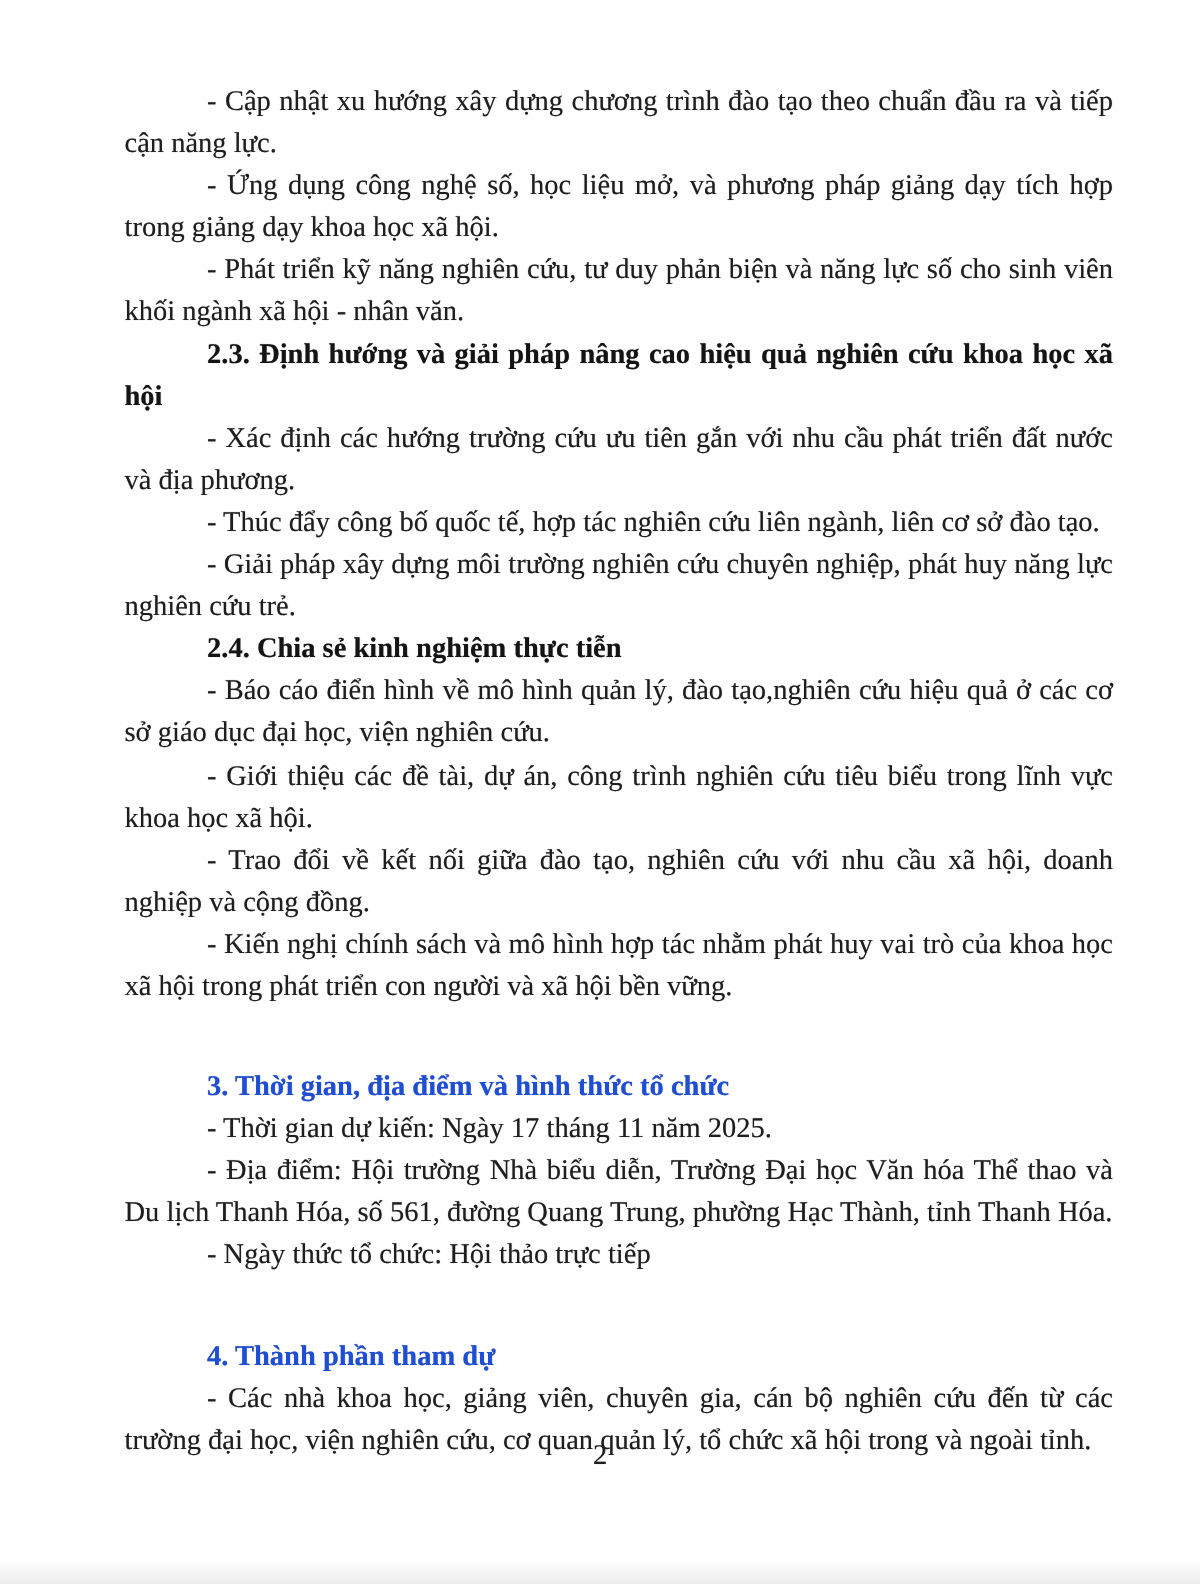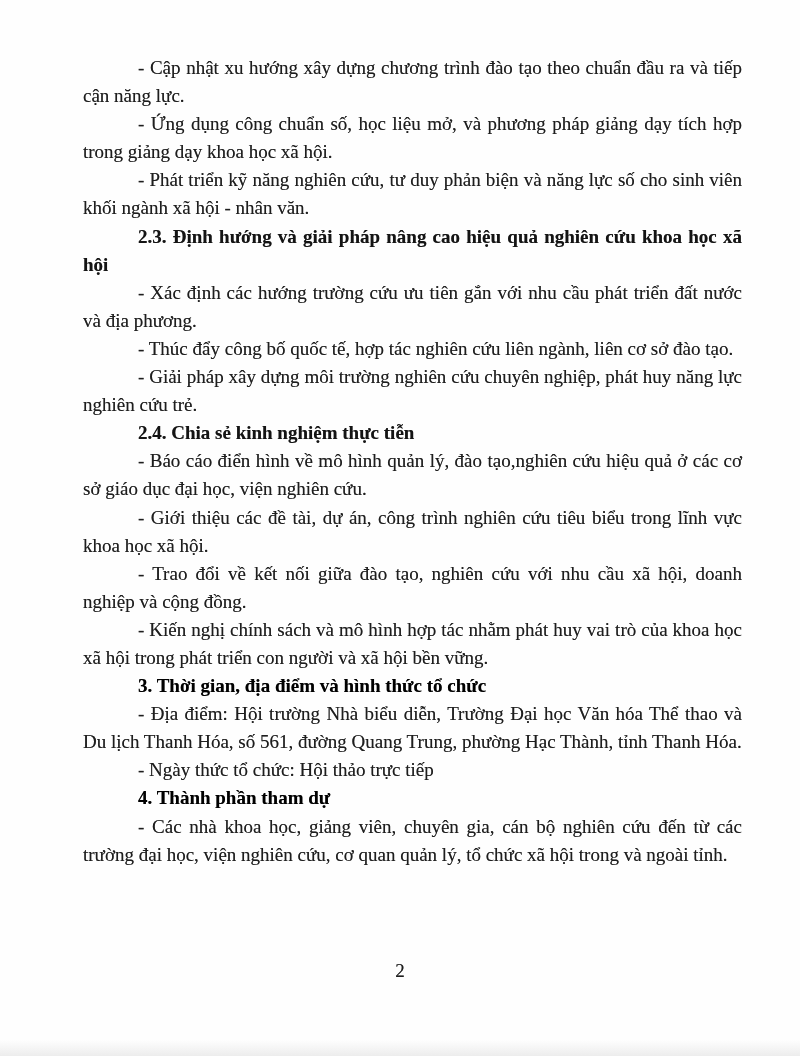--- a/index.html
+++ b/index.html
@@ -25,21 +25,22 @@
   .para {
     margin: 0;
     font-size: 19px;
     line-height: 28.1px;
     text-align: justify;
     text-indent: 55px;
     text-shadow: 0 0 0.5px rgba(30,30,30,0.55);
   }
   .para.heading-bold {
     font-weight: bold;
-    color: #000000;
+    color: #1d4ed8;
+    margin-top: 39px;
   }
   .para.heading-bold-italic {
     font-weight: bold;
     color: #141414;
   }
   .page-number {
     position: absolute;
     top: 957px;
     left: 0;
     width: 100%;
@@ -57,32 +58,33 @@
     background: linear-gradient(to bottom, rgba(0,0,0,0) 0%, rgba(110,110,110,0.12) 100%);
     pointer-events: none;
   }
 </style>
 </head>
 <body>
 
 <div class="page">
   <div class="content" id="paragraphs">
       <p class="para">- Cập nhật xu hướng xây dựng chương trình đào tạo theo chuẩn đầu ra và tiếp cận năng lực.</p>
-      <p class="para">- Ứng dụng công chuẩn số, học liệu mở, và phương pháp giảng dạy tích hợp trong giảng dạy khoa học xã hội.</p>
+      <p class="para">- Ứng dụng công nghệ số, học liệu mở, và phương pháp giảng dạy tích hợp trong giảng dạy khoa học xã hội.</p>
       <p class="para">- Phát triển kỹ năng nghiên cứu, tư duy phản biện và năng lực số cho sinh viên khối ngành xã hội - nhân văn.</p>
       <p class="para heading-bold-italic">2.3. Định hướng và giải pháp nâng cao hiệu quả nghiên cứu khoa học xã hội</p>
       <p class="para">- Xác định các hướng trường cứu ưu tiên gắn với nhu cầu phát triển đất nước và địa phương.</p>
       <p class="para">- Thúc đẩy công bố quốc tế, hợp tác nghiên cứu liên ngành, liên cơ sở đào tạo.</p>
       <p class="para">- Giải pháp xây dựng môi trường nghiên cứu chuyên nghiệp, phát huy năng lực nghiên cứu trẻ.</p>
       <p class="para heading-bold-italic">2.4. Chia sẻ kinh nghiệm thực tiễn</p>
       <p class="para">- Báo cáo điển hình về mô hình quản lý, đào tạo,nghiên cứu hiệu quả ở các cơ sở giáo dục đại học, viện nghiên cứu.</p>
       <p class="para">- Giới thiệu các đề tài, dự án, công trình nghiên cứu tiêu biểu trong lĩnh vực khoa học xã hội.</p>
       <p class="para">- Trao đổi về kết nối giữa đào tạo, nghiên cứu với nhu cầu xã hội, doanh nghiệp và cộng đồng.</p>
       <p class="para">- Kiến nghị chính sách và mô hình hợp tác nhằm phát huy vai trò của khoa học xã hội trong phát triển con người và xã hội bền vững.</p>
       <p class="para heading-bold">3. Thời gian, địa điểm và hình thức tổ chức</p>
+      <p class="para">- Thời gian dự kiến: Ngày 17 tháng 11 năm 2025.</p>
       <p class="para">- Địa điểm: Hội trường Nhà biểu diễn, Trường Đại học Văn hóa Thể thao và Du lịch Thanh Hóa, số 561, đường Quang Trung, phường Hạc Thành, tỉnh Thanh Hóa.</p>
       <p class="para">- Ngày thức tổ chức: Hội thảo trực tiếp</p>
       <p class="para heading-bold">4. Thành phần tham dự</p>
       <p class="para">- Các nhà khoa học, giảng viên, chuyên gia, cán bộ nghiên cứu đến từ các trường đại học, viện nghiên cứu, cơ quan quản lý, tổ chức xã hội trong và ngoài tỉnh.</p>
     </div>
   <div class="page-number">2</div>
   <div class="scan-shadow"></div>
 </div>
 
 </body></html>

